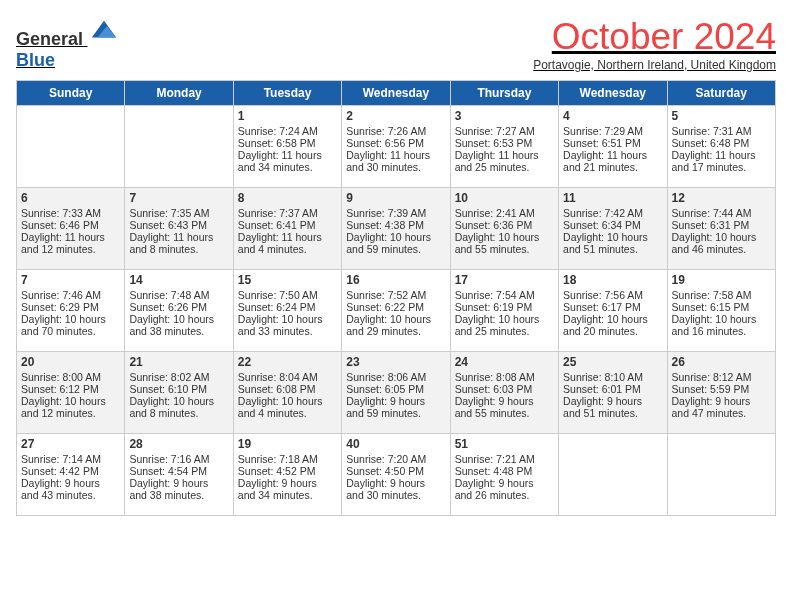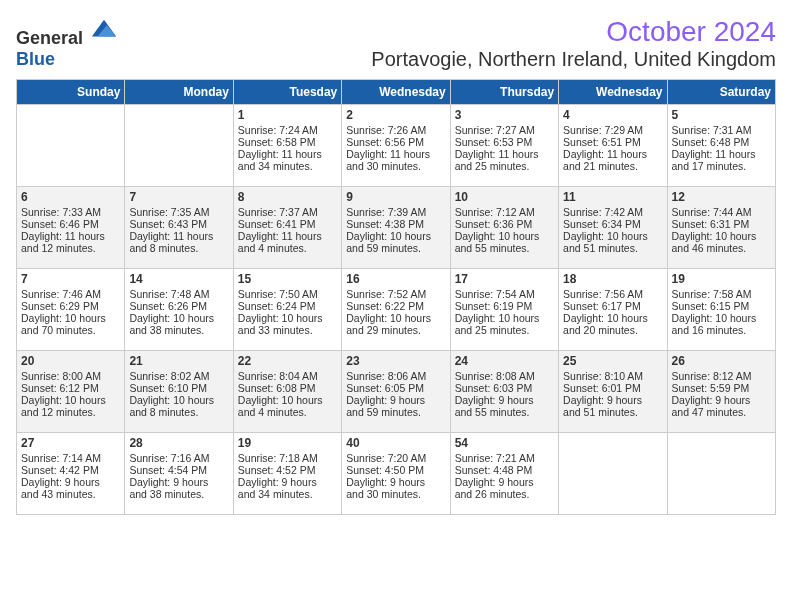--- a/index.html
+++ b/index.html
@@ -5,23 +5,24 @@
     * { box-sizing: border-box; margin: 0; padding: 0; }
     body {
       font-family: Arial, sans-serif;
       background: #fff;
       width: 792px;
       min-height: 612px;
       padding: 16px;
     }
     .header-top {
       display: flex;
-      align-items: flex-start;
+      align-items: center;
       justify-content: space-between;
       margin-bottom: 4px;
+      text-decoration: underline;
     }
     .logo {
       display: flex;
       align-items: center;
     }
     .logo-text-general {
       font-size: 18px;
       font-weight: bold;
       color: #333;
     }
@@ -33,40 +34,40 @@
     }
     .logo-icon {
       width: 28px;
       height: 28px;
       margin-left: 2px;
     }
     .title-block {
       text-align: right;
     }
     .month-title {
-      font-size: 28px;
-      color: #8b5cf6;
+      font-size: 37px;
+      color: #ef4444;
       font-weight: normal;
     }
     .location-title {
-      font-size: 20px;
+      font-size: 12px;
       color: #333;
       margin-left: 40px;
     }
     table {
       width: 100%;
       border-collapse: collapse;
       margin-top: 8px;
     }
     th {
       background-color: #1a5fa8;
       color: #fff;
       font-size: 12px;
       padding: 5px 4px;
-      text-align: right;
+      text-align: center;
       border: 1px solid #ccc;
     }
     td {
       border: 1px solid #ccc;
       vertical-align: top;
       padding: 3px 4px;
       font-size: 10.5px;
       color: #333;
       height: 82px;
       width: 14.28%;
@@ -185,21 +186,21 @@
         </td>
         <td>
           <span class="day-num">9</span>
           <div>Sunrise: 7:39 AM</div>
           <div>Sunset: 4:38 PM</div>
           <div>Daylight: 10 hours</div>
           <div>and 59 minutes.</div>
         </td>
         <td>
           <span class="day-num">10</span>
-          <div>Sunrise: 7:12 AM</div>
+          <div>Sunrise: 2:41 AM</div>
           <div>Sunset: 6:36 PM</div>
           <div>Daylight: 10 hours</div>
           <div>and 55 minutes.</div>
         </td>
         <td>
           <span class="day-num">11</span>
           <div>Sunrise: 7:42 AM</div>
           <div>Sunset: 6:34 PM</div>
           <div>Daylight: 10 hours</div>
           <div>and 51 minutes.</div>
@@ -337,21 +338,21 @@
           <div>and 34 minutes.</div>
         </td>
         <td>
           <span class="day-num">40</span>
           <div>Sunrise: 7:20 AM</div>
           <div>Sunset: 4:50 PM</div>
           <div>Daylight: 9 hours</div>
           <div>and 30 minutes.</div>
         </td>
         <td>
-          <span class="day-num">54</span>
+          <span class="day-num">51</span>
           <div>Sunrise: 7:21 AM</div>
           <div>Sunset: 4:48 PM</div>
           <div>Daylight: 9 hours</div>
           <div>and 26 minutes.</div>
         </td>
         <td class="empty"></td>
         <td class="empty"></td>
       </tr>
     </tbody>
 </table>

